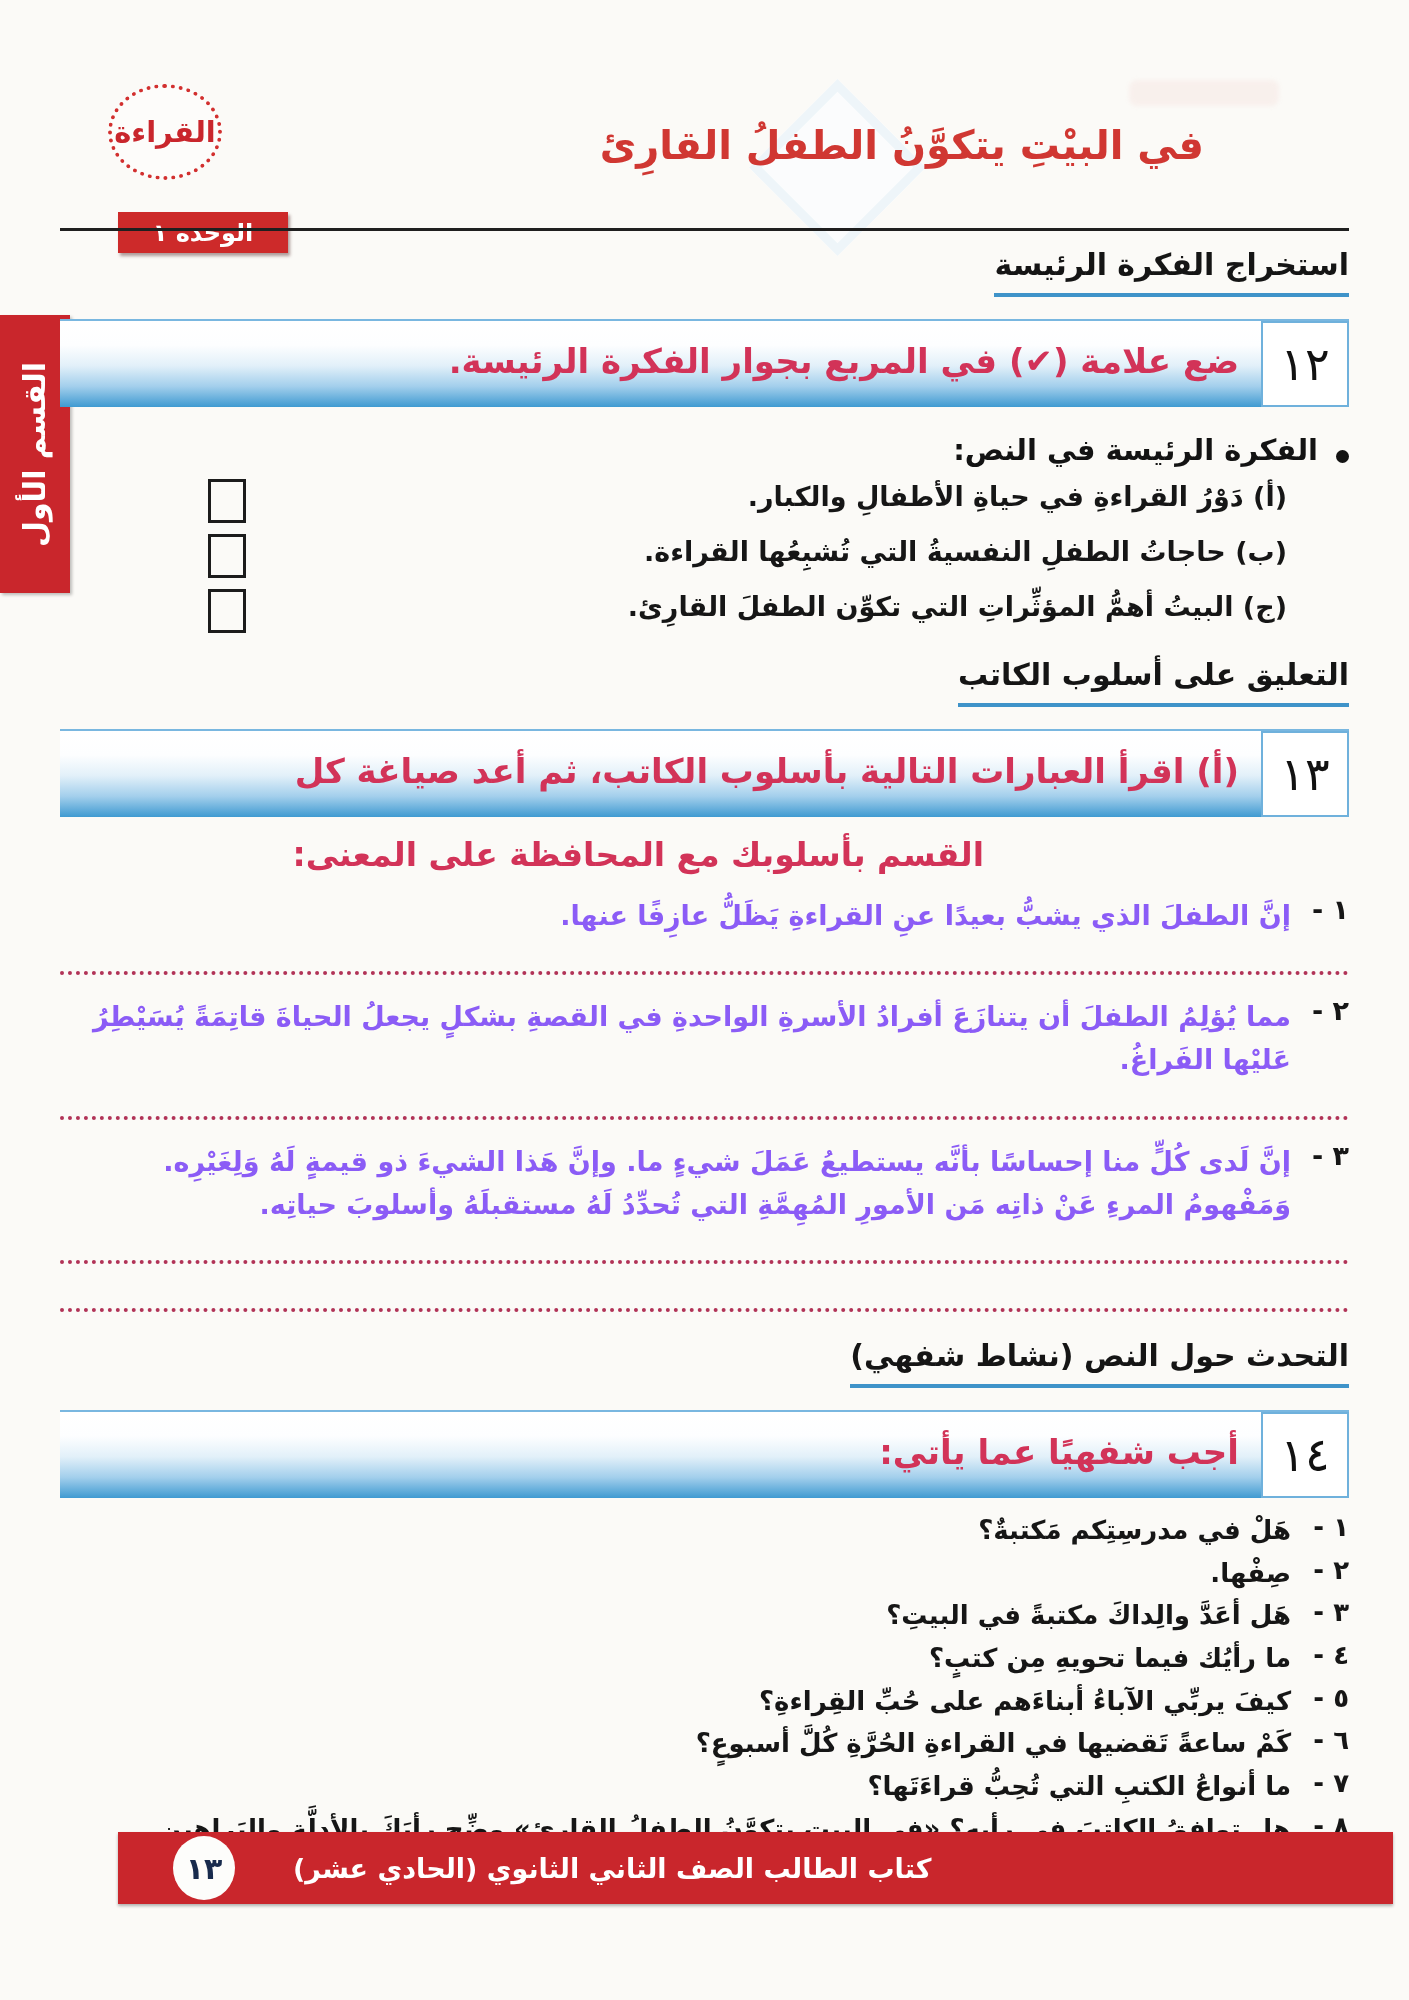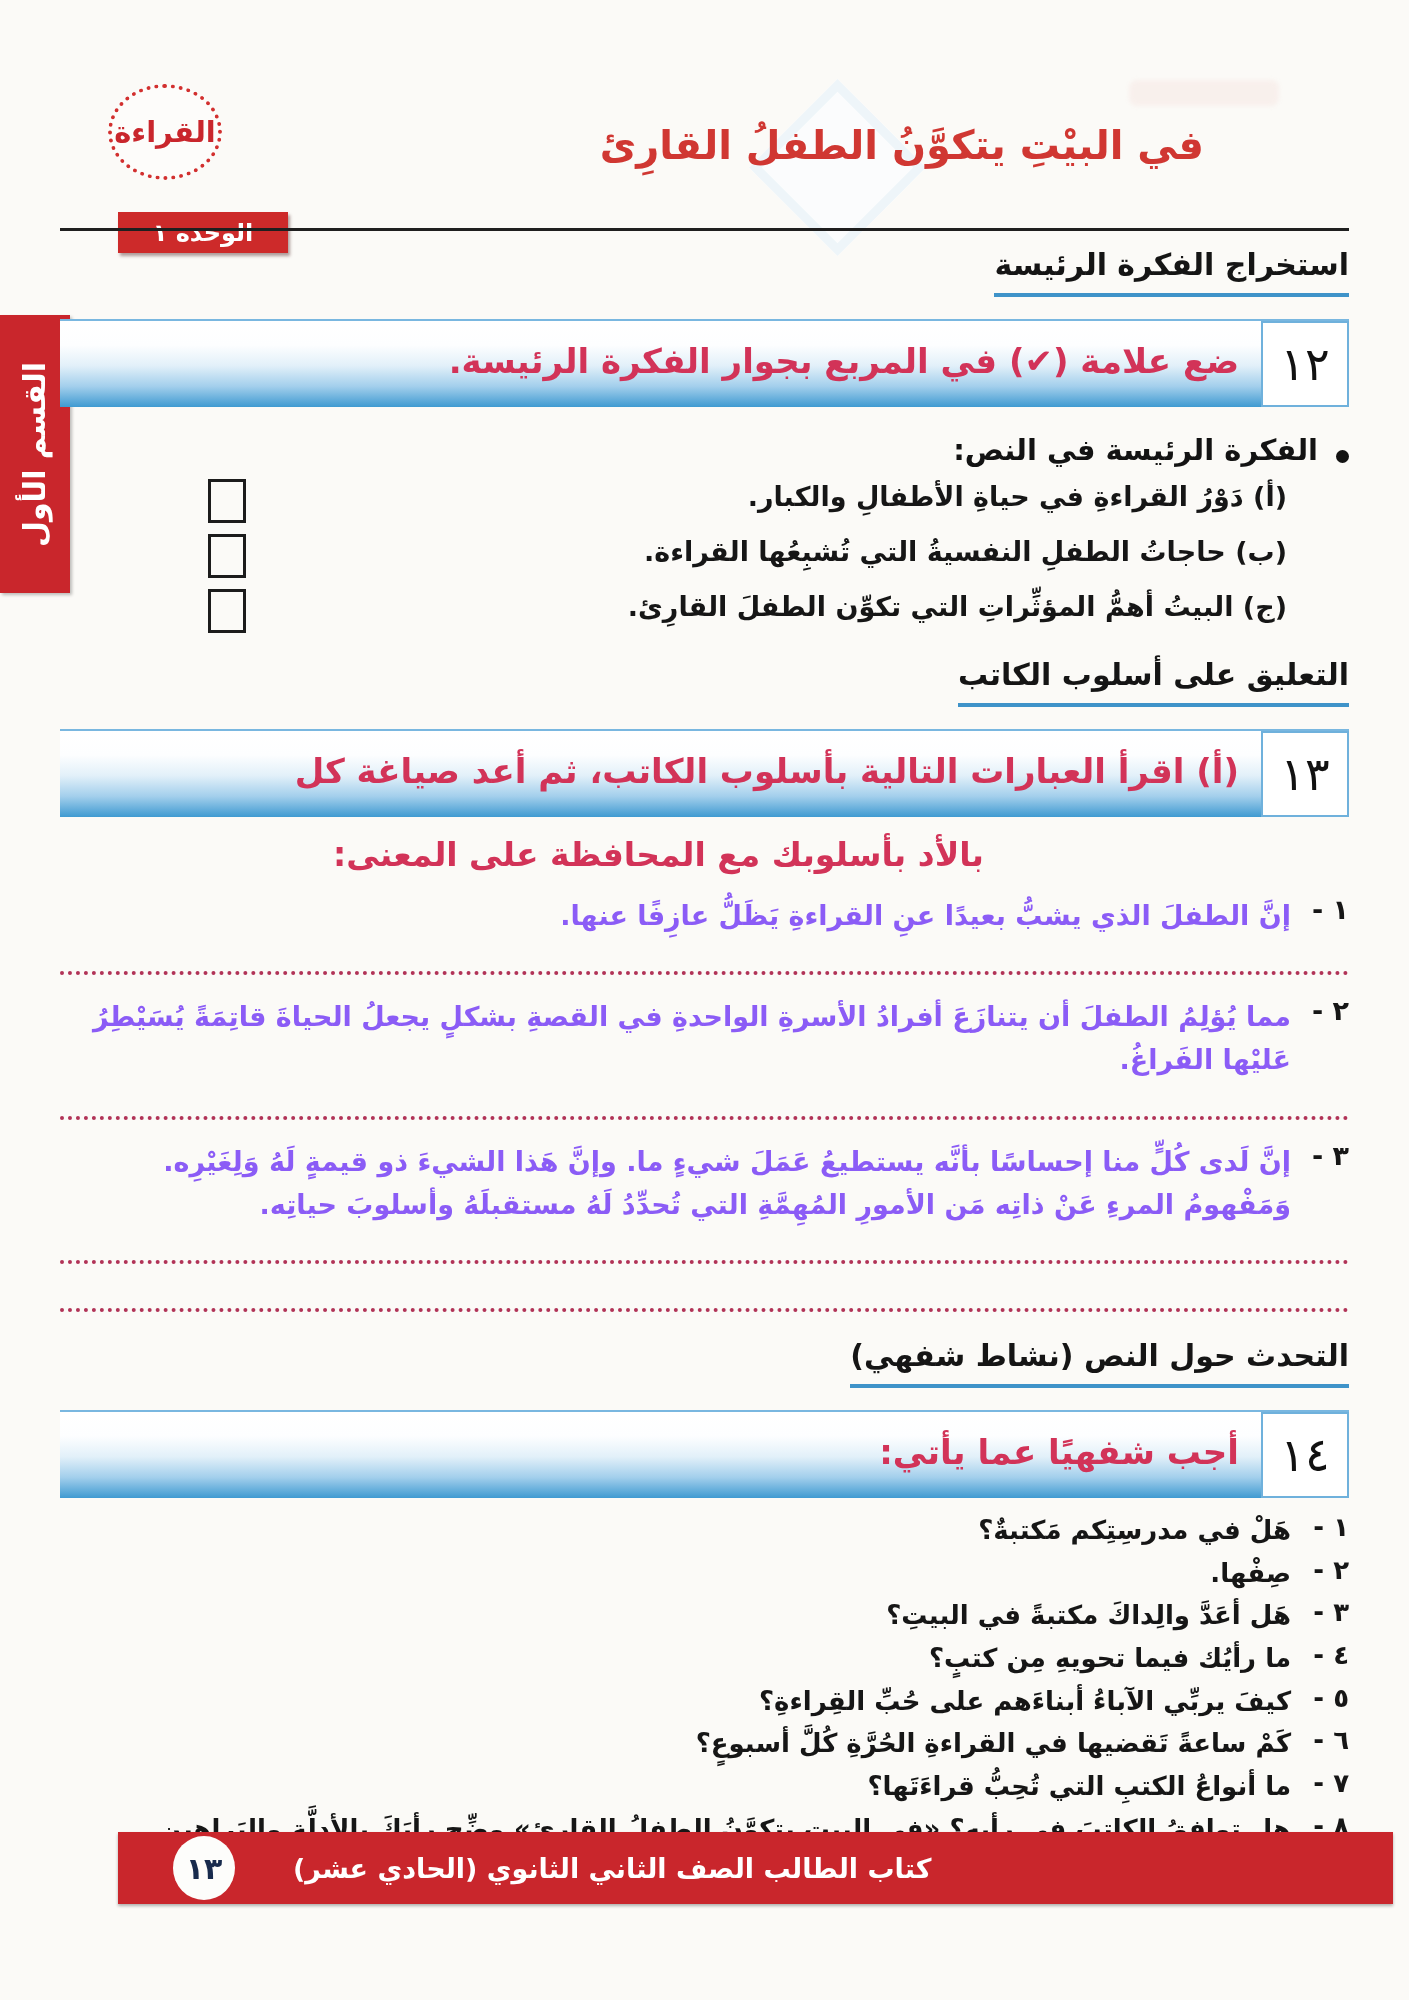--- a/index.html
+++ b/index.html
@@ -173,21 +173,21 @@
     </div>
 
     <div class="section-heading-wrap sh2">
       <span class="section-heading">التعليق على أسلوب الكاتب</span>
     </div>
 
     <div class="q-band">
       <div class="q-num">١٣</div>
       <div class="q-text">(أ) اقرأ العبارات التالية بأسلوب الكاتب، ثم أعد صياغة كل</div>
     </div>
-    <div class="q-continuation">بالأد بأسلوبك مع المحافظة على المعنى:</div>
+    <div class="q-continuation">القسم بأسلوبك مع المحافظة على المعنى:</div>
 
     <div class="item-row">
       <span class="item-num">١ -</span>
       <div class="item-text">إنَّ الطفلَ الذي يشبُّ بعيدًا عنِ القراءةِ يَظَلُّ عازِفًا عنها.</div>
     </div>
     <div class="dotted-line"></div>
 
     <div class="item-row">
       <span class="item-num">٢ -</span>
       <div class="item-text">مما يُؤلِمُ الطفلَ أن يتنازَعَ أفرادُ الأسرةِ الواحدةِ في القصةِ بشكلٍ يجعلُ الحياةَ قاتِمَةً يُسَيْطِرُ عَليْها الفَراغُ.</div>

